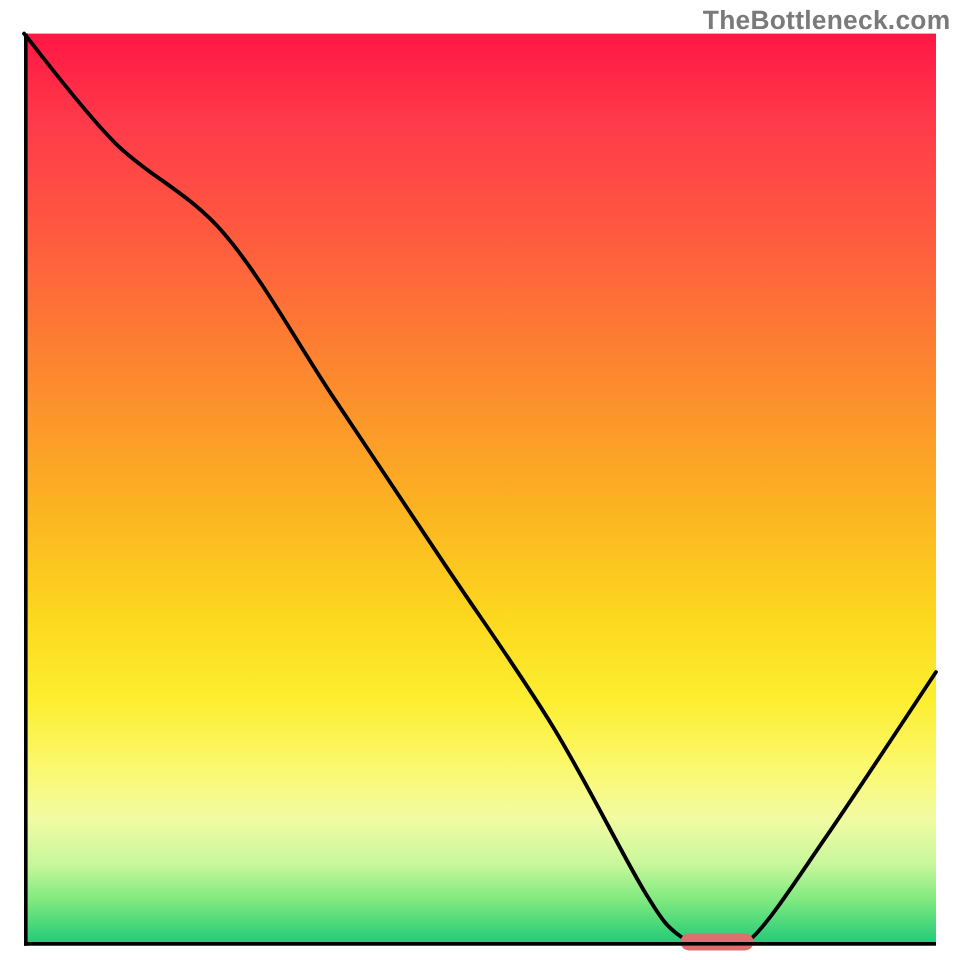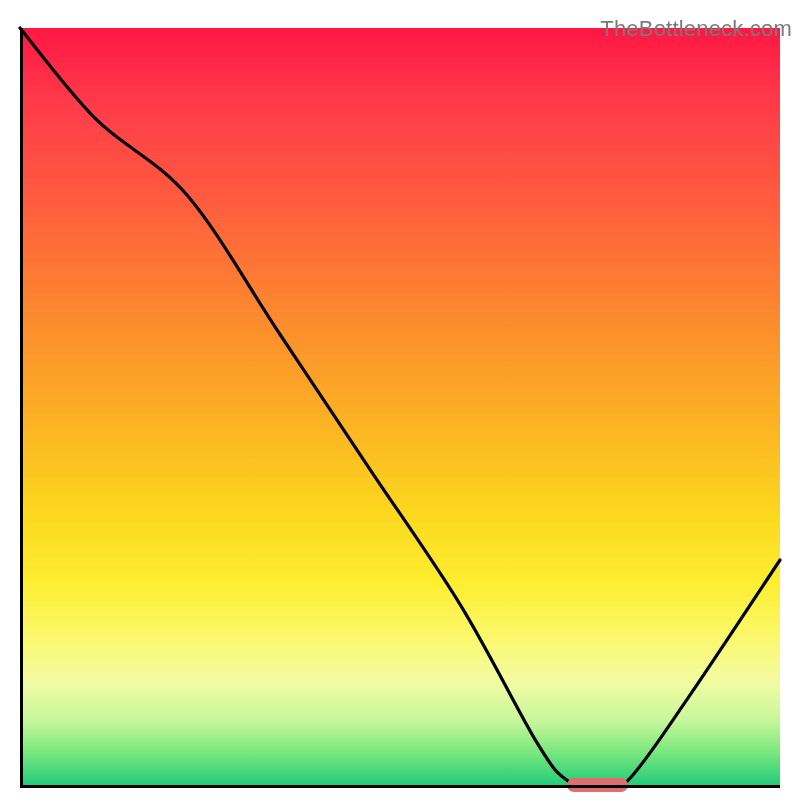--- a/index.html
+++ b/index.html
@@ -10,24 +10,24 @@
     background: #ffffff;
     font-family: Arial, Helvetica, sans-serif;
   }
   .wrap {
     position: relative;
     width: 800px;
     height: 800px;
   }
   .watermark {
     position: absolute;
-    top: 16px;
+    top: 4px;
     right: 8px;
     font-size: 22px;
-    font-weight: normal;
+    font-weight: bold;
     color: #7a7a7a;
     letter-spacing: 0.2px;
     z-index: 10;
   }
   .plot {
     position: absolute;
     left: 20px;
     top: 28px;
     width: 760px;
     height: 760px;

